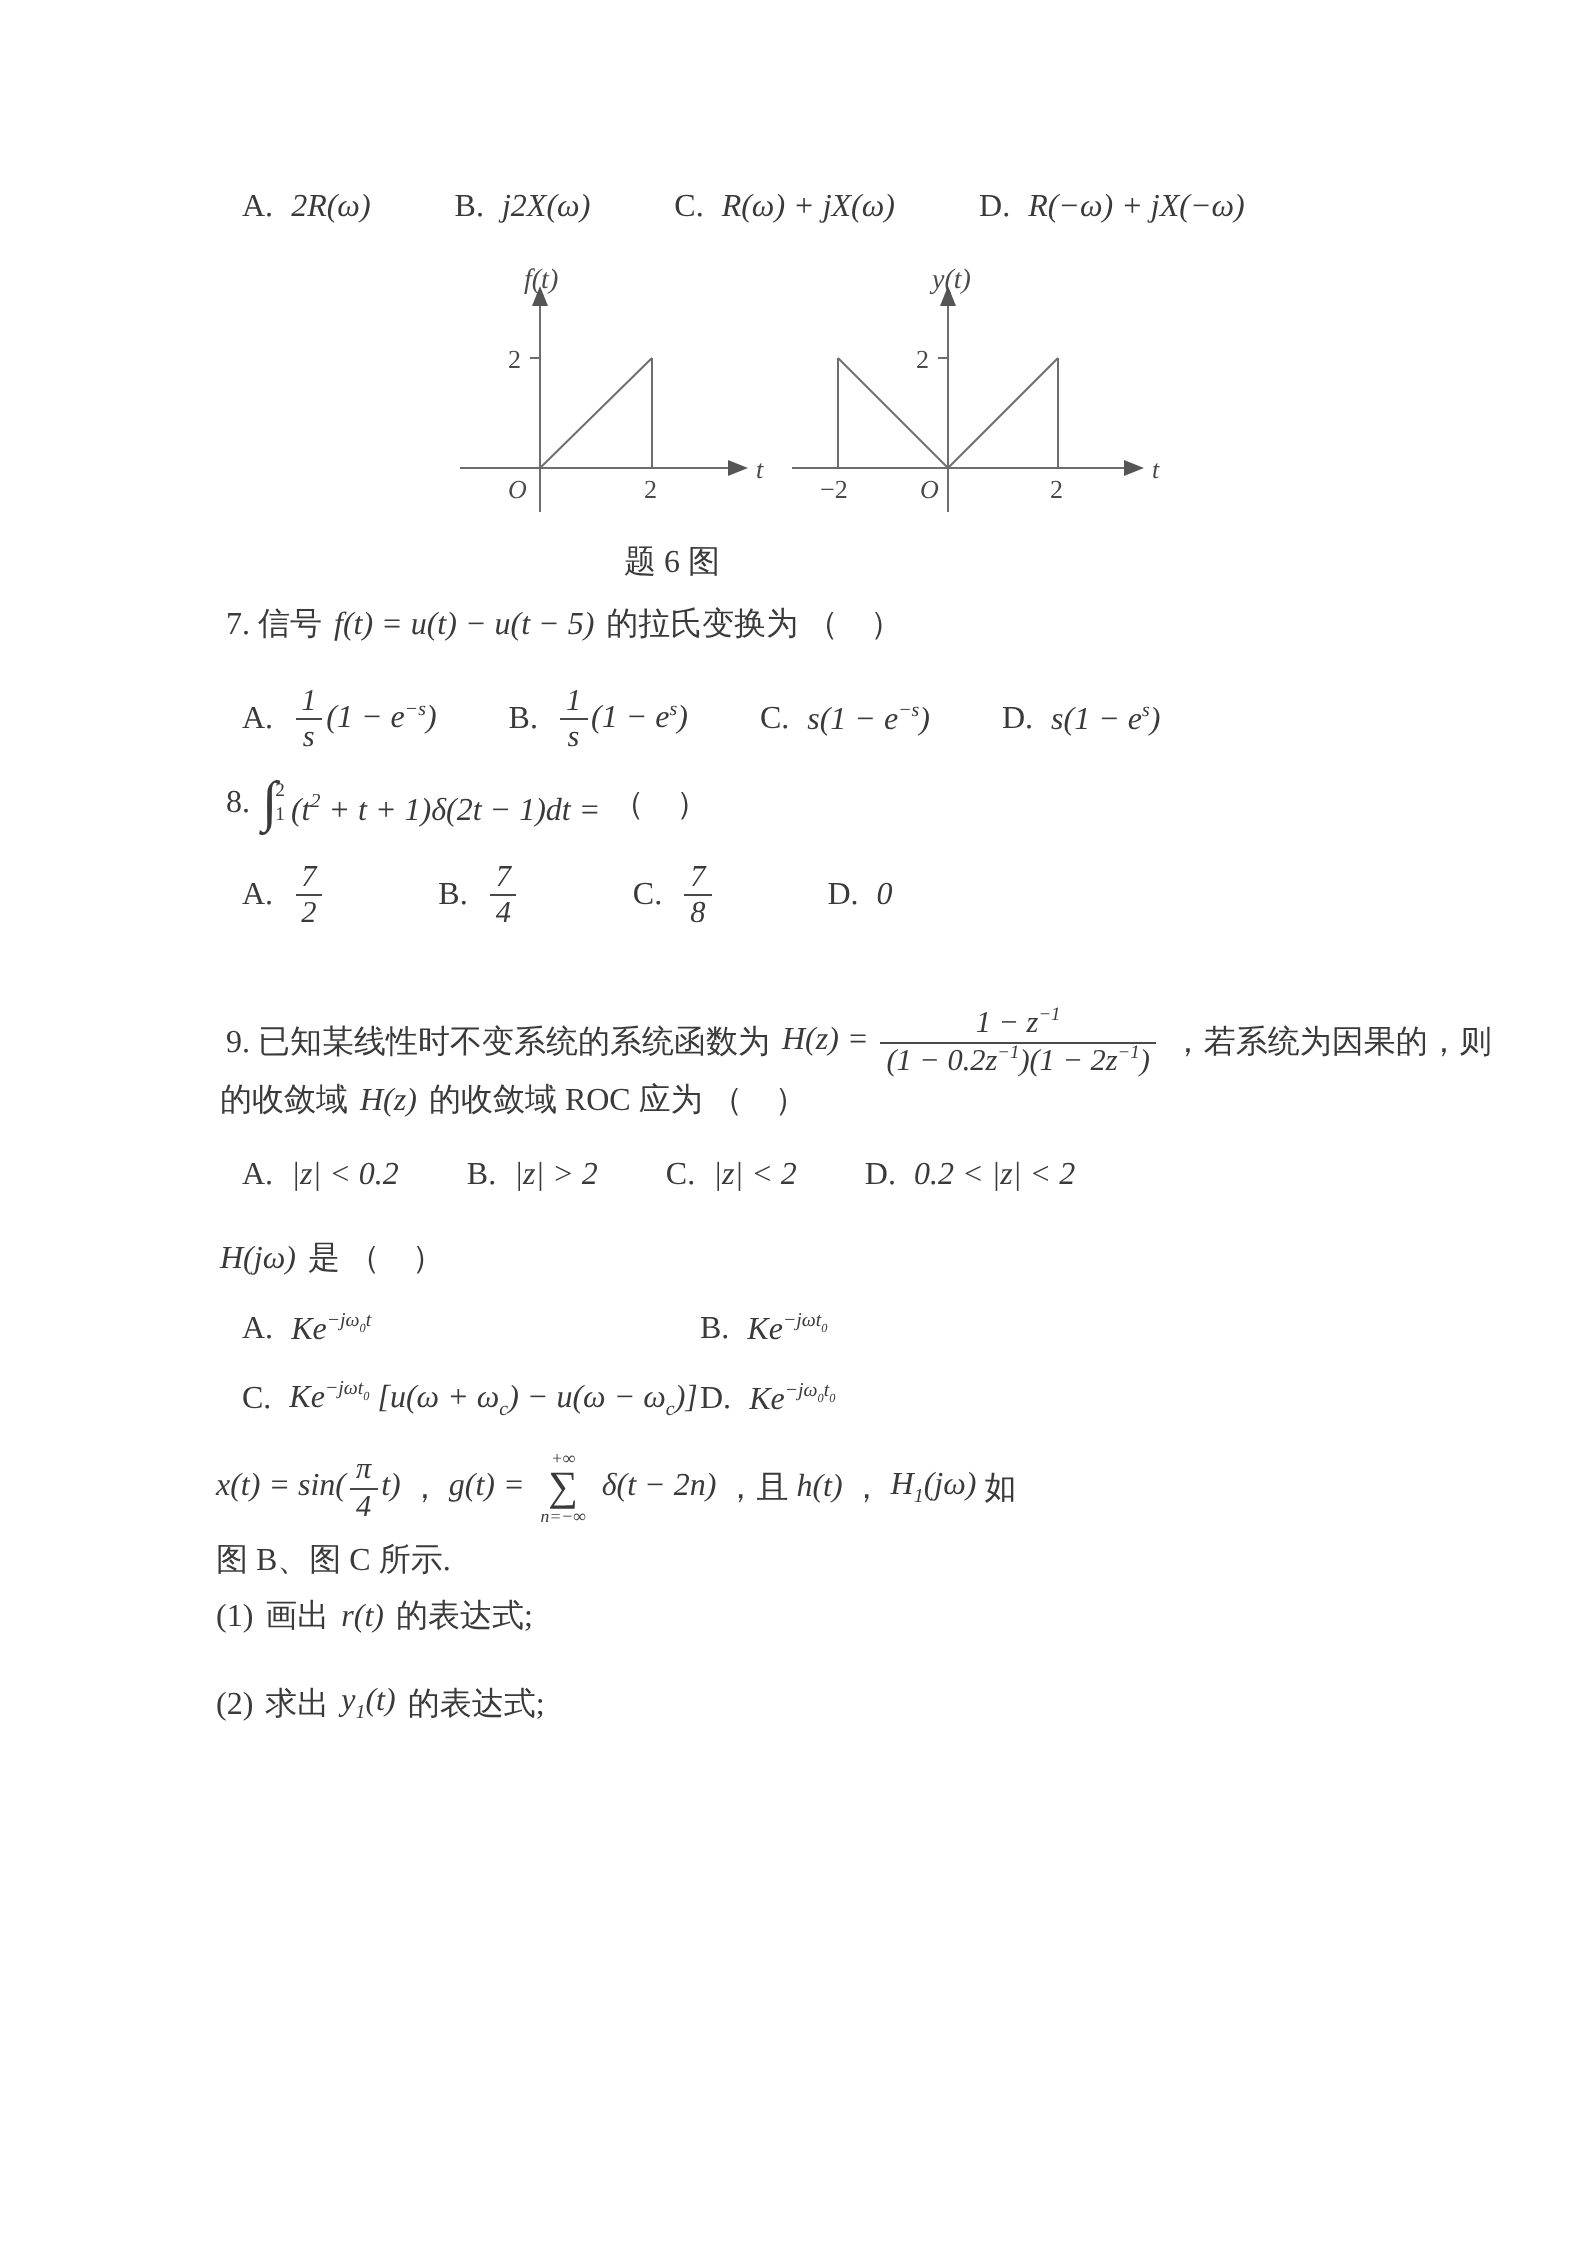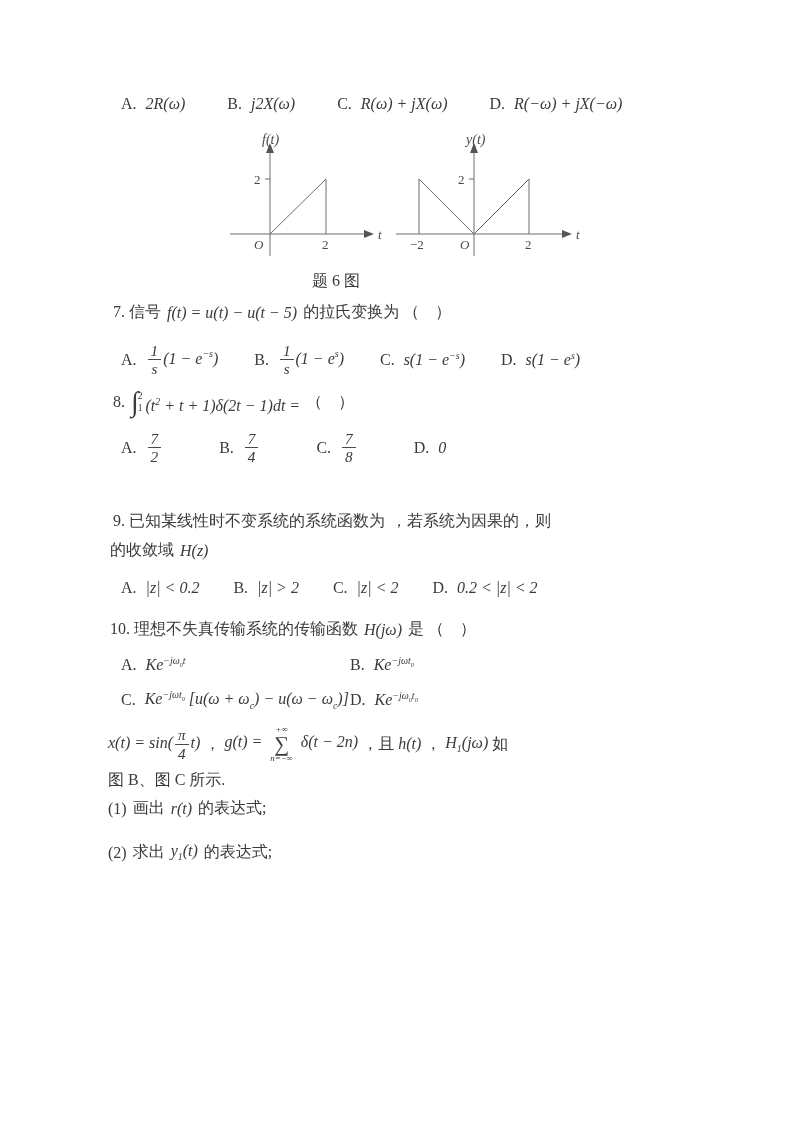--- a/index.html
+++ b/index.html
@@ -157,26 +157,31 @@
           </span></span>
       </span>
     <span class="opt">
         <span class="opt-label">D.</span>
         <span class="math">0</span>
       </span>
   </div>
 
   <div class="abs line" style="left:113px;top:475px;height:52px;margin-top:20px;">
     <span>9. 已知某线性时不变系统的系统函数为</span>
+    <span class="math">H(z) = <span class="frac">
+          <span class="num">1 − z<sup>−1</sup></span>
+          <span class="den">(1 − 0.2z<sup>−1</sup>)(1 − 2z<sup>−1</sup>)</span>
+        </span></span>
     <span>，若系统为因果的，则</span>
   </div>
 
   <div class="abs line" style="left:110px;top:540px;">
     <span>的收敛域</span>
     <span class="math">H(z)</span>
+    <span>的收敛域 ROC 应为 （　）</span>
   </div>
 
   <div class="abs opts" style="left:121px;top:579px;gap:34px;">
     <span class="opt">
         <span class="opt-label">A.</span>
         <span class="math">|z| &lt; 0.2</span>
       </span>
     <span class="opt">
         <span class="opt-label">B.</span>
         <span class="math">|z| &gt; 2</span>
@@ -185,21 +190,20 @@
         <span class="opt-label">C.</span>
         <span class="math">|z| &lt; 2</span>
       </span>
     <span class="opt">
         <span class="opt-label">D.</span>
         <span class="math">0.2 &lt; |z| &lt; 2</span>
       </span>
   </div>
 
   <div class="abs line" style="left:110px;top:619px;">
-    <span>10. 理想不失真传输系统的传输函数</span>
     <span class="math">H(jω)</span>
     <span>是 （　）</span>
   </div>
 
   <div class="abs opts" style="left:121px;top:655px;">
     <span class="opt" style="width:229px;">
         <span class="opt-label">A.</span>
         <span class="math">Ke<sup>−jω<sub>0</sub>t</sup></span>
       </span>
     <span class="opt">

